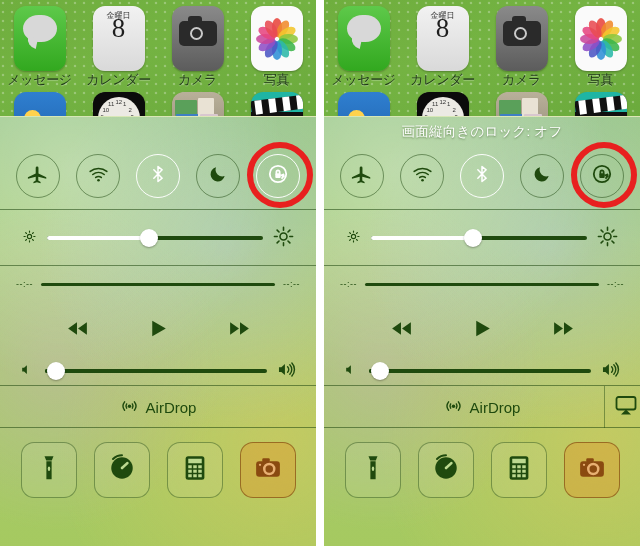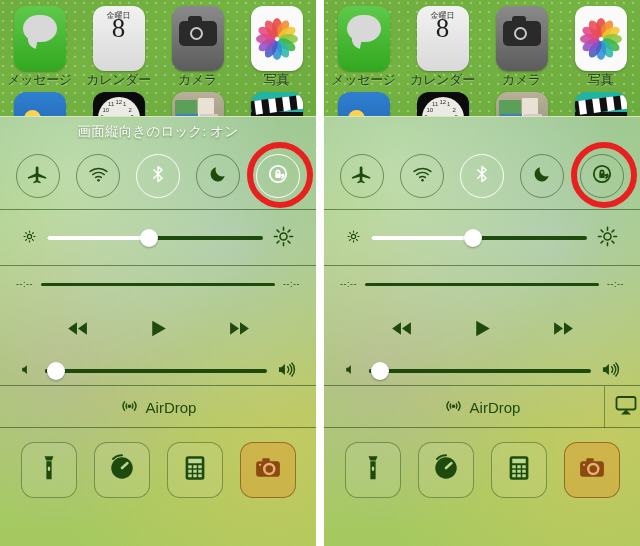--- a/index.html
+++ b/index.html
@@ -229,21 +229,20 @@
                 <div class="clap-stripe" style="left:18px"></div>
                 <div class="clap-stripe" style="left:32px"></div>
                 <div class="clap-stripe" style="left:46px"></div>
               </div>
             </div>
           </div>
         </div>
       </div>
       <div class="cc">
         <div class="cc-handle"></div>
-        <div class="cc-title">画面縦向きのロック: オン</div>
         <div class="toggles">
           <div class="tg off">
             <span><svg viewBox="0 0 24 24" width="22" height="22" fill="none" stroke="none" stroke-width="1.8" stroke-linecap="round" stroke-linejoin="round">
                 <path d="M21 15.5l-8.5-4V5.2a1.5 1.5 0 00-3 0v6.3L1 15.5v1.8l8.5-2.4v4.2L7 20.8V22l3.9-1 3.9 1v-1.2l-2.5-1.7v-4.2l8.7 2.4z" fill="#1f4a0e" stroke="none"></path>
               </svg></span>
           </div>
           <div class="tg off">
             <span><svg viewBox="0 0 24 24" width="21" height="21" fill="none" stroke="#1f4a0e" stroke-width="1.8" stroke-linecap="round" stroke-linejoin="round">
                 <path d="M2.5 8.5a15 15 0 0119 0M5.5 12a10.5 10.5 0 0113 0M8.8 15.4a5.5 5.5 0 016.4 0"></path>
                 <circle cx="12" cy="18.6" r="1.5" fill="#1f4a0e" stroke="none"></circle>
@@ -462,20 +461,21 @@
                 <div class="clap-stripe" style="left:18px"></div>
                 <div class="clap-stripe" style="left:32px"></div>
                 <div class="clap-stripe" style="left:46px"></div>
               </div>
             </div>
           </div>
         </div>
       </div>
       <div class="cc">
         <div class="cc-handle"></div>
+        <div class="cc-title">画面縦向きのロック: オフ</div>
         <div class="toggles">
           <div class="tg off">
             <span><svg viewBox="0 0 24 24" width="22" height="22" fill="none" stroke="none" stroke-width="1.8" stroke-linecap="round" stroke-linejoin="round">
                 <path d="M21 15.5l-8.5-4V5.2a1.5 1.5 0 00-3 0v6.3L1 15.5v1.8l8.5-2.4v4.2L7 20.8V22l3.9-1 3.9 1v-1.2l-2.5-1.7v-4.2l8.7 2.4z" fill="#1f4a0e" stroke="none"></path>
               </svg></span>
           </div>
           <div class="tg off">
             <span><svg viewBox="0 0 24 24" width="21" height="21" fill="none" stroke="#1f4a0e" stroke-width="1.8" stroke-linecap="round" stroke-linejoin="round">
                 <path d="M2.5 8.5a15 15 0 0119 0M5.5 12a10.5 10.5 0 0113 0M8.8 15.4a5.5 5.5 0 016.4 0"></path>
                 <circle cx="12" cy="18.6" r="1.5" fill="#1f4a0e" stroke="none"></circle>

